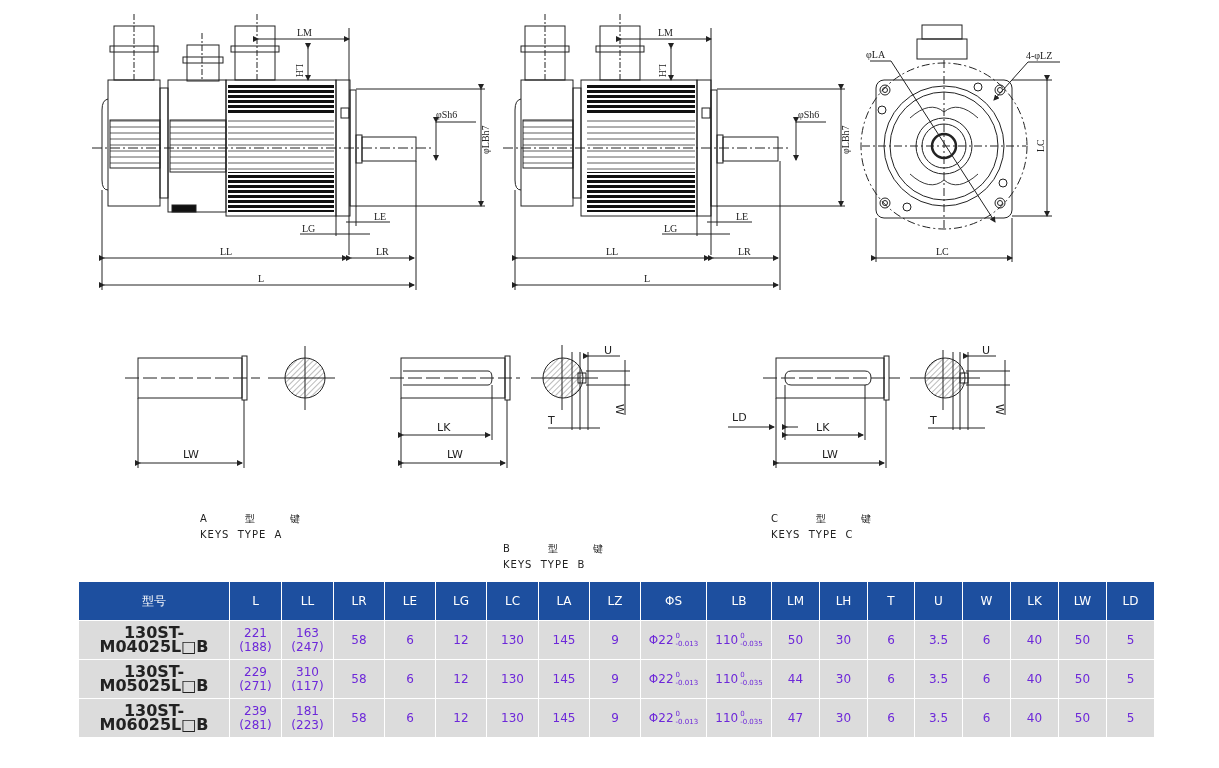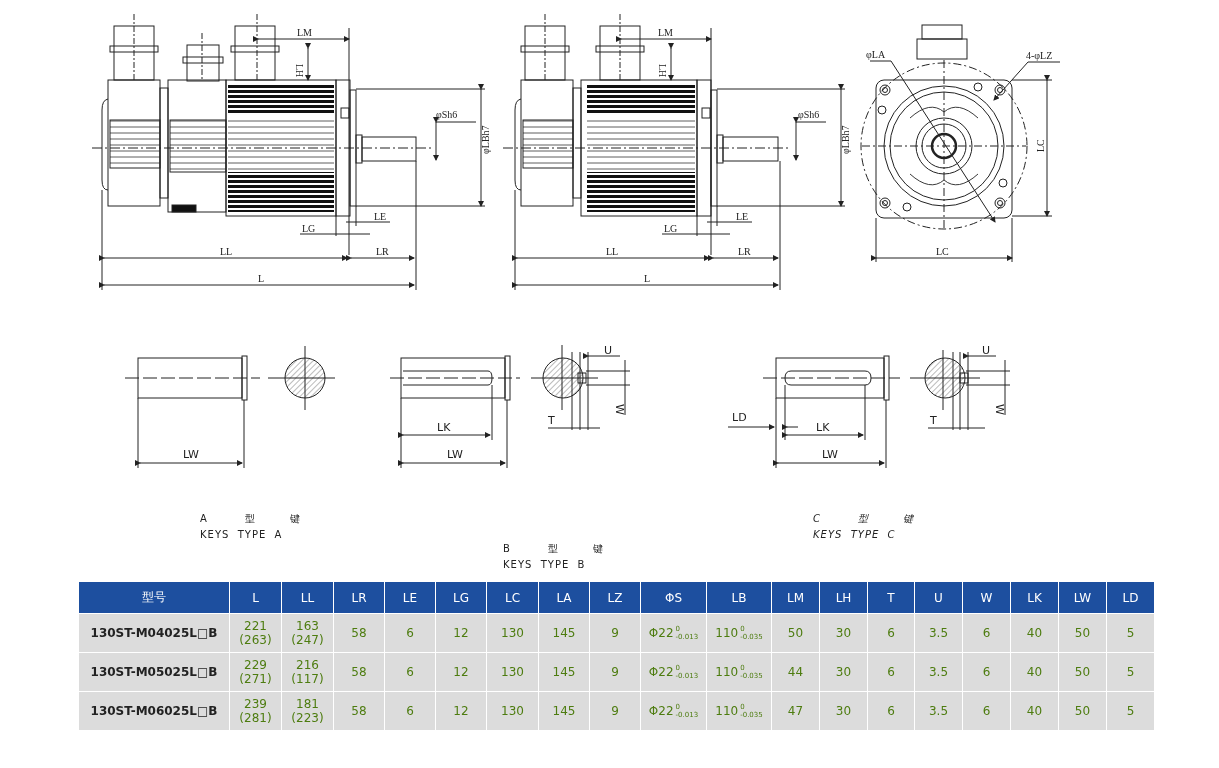--- a/index.html
+++ b/index.html
@@ -1,23 +1,23 @@
 <!DOCTYPE html>
 <html><head>
 <meta charset="utf-8">
 <style>
   html,body{margin:0;padding:0;background:#fff;}
   body{width:1219px;height:768px;position:relative;overflow:hidden;font-family:"DejaVu Sans","Liberation Sans",sans-serif;color:#222;}
   svg.draw{position:absolute;left:0;top:0;}
   .caption{position:absolute;font-family:"DejaVu Sans",sans-serif;font-size:10px;line-height:16px;color:#222;letter-spacing:1px;}
   .caption .row1 span{display:inline-block;}
   table.spec{position:absolute;left:78px;top:581px;border-collapse:separate;border-spacing:1px;background:#fff;}
-  table.spec th{background:#1d4f9f;color:#fff;font-weight:normal;font-size:12px;height:31px;padding:0;text-align:center;font-family:"DejaVu Sans",sans-serif;}
-  table.spec td{background:#dcdcdc;color:#4d7c0f;font-size:12px;height:38px;padding:0;text-align:center;line-height:14px;font-family:"DejaVu Sans",sans-serif;}
-  table.spec td.model{font-weight:bold;color:#222;font-size:12px;}
+  table.spec th{background:#1d4f9f;color:#fff;font-weight:normal;font-size:12px;height:38px;padding:0;text-align:center;font-family:"DejaVu Sans",sans-serif;}
+  table.spec td{background:#dcdcdc;color:#6d28d9;font-size:12px;height:38px;padding:0;text-align:center;line-height:14px;font-family:"DejaVu Sans",sans-serif;}
+  table.spec td.model{font-weight:bold;color:#222;font-size:16px;}
   .tol{display:inline-block;vertical-align:middle;font-size:7px;line-height:8px;text-align:left;margin-left:2px;}
   .tol span{display:block;}
   .dimtxt{font-family:"Liberation Serif","DejaVu Serif",serif;font-size:10px;fill:#222;}
   .keytxt{font-family:"DejaVu Sans",sans-serif;font-size:11px;fill:#222;}
 </style>
 </head>
 <body>
 
 <svg class="draw" width="1219" height="570" viewBox="0 0 1219 570" stroke="#222" fill="none" stroke-width="1">
   <defs>
@@ -264,21 +264,21 @@
 </svg>
 
 <div class="caption" style="left:200px;top:511px;">
   <div class="row1"><span style="width:45px">A</span><span style="width:45px">型</span><span>键</span></div>
   <div style="white-space:pre">KEYS  TYPE  A</div>
 </div>
 <div class="caption" style="left:503px;top:541px;">
   <div class="row1"><span style="width:45px">B</span><span style="width:45px">型</span><span>键</span></div>
   <div style="white-space:pre">KEYS  TYPE  B</div>
 </div>
-<div class="caption" style="left:813px;top:511px;font-style:italic;">
+<div class="caption" style="left:771px;top:511px;">
   <div class="row1"><span style="width:45px">C</span><span style="width:45px">型</span><span>键</span></div>
   <div style="white-space:pre">KEYS  TYPE  C</div>
 </div>
 
 <table class="spec">
   <colgroup>
     <col style="width:150px">
       <col style="width:51px">
       <col style="width:51px">
       <col style="width:50px">
@@ -317,21 +317,21 @@
         <th>U</th>
         <th>W</th>
         <th>LK</th>
         <th>LW</th>
         <th>LD</th>
       </tr>
   </thead>
   <tbody id="tbody">
       <tr>
         <td class="model">130ST-M04025L□B</td>
-        <td><span>221</span><br><span>(263)</span></td>
+        <td><span>221</span><br><span>(188)</span></td>
         <td><span>163</span><br><span>(247)</span></td>
         <td>58</td>
         <td>6</td>
         <td>12</td>
         <td>130</td>
         <td>145</td>
         <td>9</td>
         <td><span>Φ22</span><span class="tol"><span>0</span><span>-0.013</span></span></td>
         <td><span>110</span><span class="tol"><span>0</span><span>-0.035</span></span></td>
         <td>50</td>
@@ -339,21 +339,21 @@
         <td>6</td>
         <td>3.5</td>
         <td>6</td>
         <td>40</td>
         <td>50</td>
         <td>5</td>
       </tr>
       <tr>
         <td class="model">130ST-M05025L□B</td>
         <td><span>229</span><br><span>(271)</span></td>
-        <td><span>216</span><br><span>(117)</span></td>
+        <td><span>310</span><br><span>(117)</span></td>
         <td>58</td>
         <td>6</td>
         <td>12</td>
         <td>130</td>
         <td>145</td>
         <td>9</td>
         <td><span>Φ22</span><span class="tol"><span>0</span><span>-0.013</span></span></td>
         <td><span>110</span><span class="tol"><span>0</span><span>-0.035</span></span></td>
         <td>44</td>
         <td>30</td>

